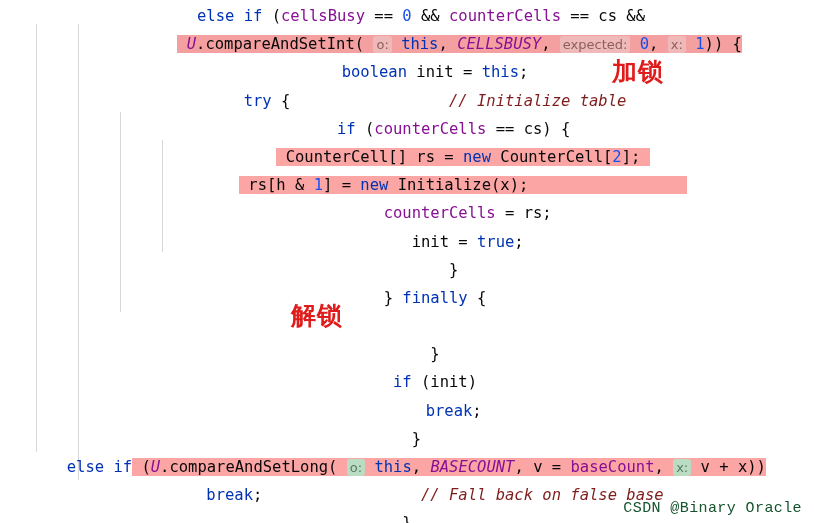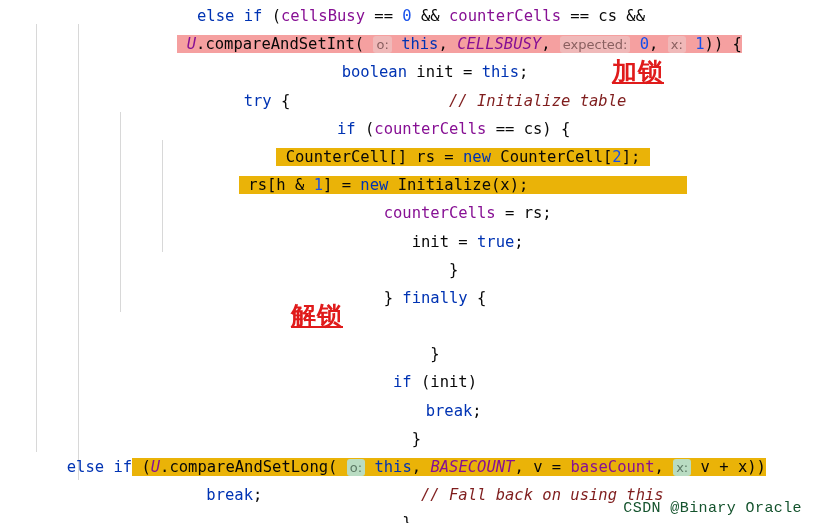--- a/index.html
+++ b/index.html
@@ -55,21 +55,21 @@
   }
   .hl-red .hint { background: #f0b9b9; color: #8a6060; }
   .hl-green .hint { background: #b9dcc2; color: #5d7a65; }
 
   
   .hl-red {
     background: #f5a0a0;
     margin-left: 12px;
   }
   .hl-green {
-    background: #eab308;
+    background: #fca5a5;
   }
   .hlspan { border-radius: 0px; }
 
   
   .guide {
     position: absolute;
     width: 1px;
     background: #d8d8d8;
     z-index: 0;
   }
@@ -77,21 +77,20 @@
   
   .anno {
     position: absolute;
     color: #e01b1b;
     font-weight: bold;
     font-family: "DejaVu Sans", sans-serif;
     font-size: 25px;
     letter-spacing: 1px;
     text-shadow: 0 0 1px rgba(255,255,255,0.9);
     z-index: 5;
-    text-decoration: underline;
   }
 
   .watermark {
     position: absolute;
     right: 12px;
     bottom: 6px;
     color: #14532d;
     font-family: Liberation Mono, monospace;
     font-size: 15px;
     letter-spacing: 0.4px;
@@ -143,21 +142,21 @@
     <div class="line"><span class="ws">      </span><span class="plain">}</span></div>
 
     <div class="line"><span class="ws">      </span><span class="kw">if</span><span class="plain"> (</span><span class="plain ul">init</span><span class="plain">)</span></div>
 
     <div class="line"><span class="ws">          </span><span class="kw">break</span><span class="plain">;</span></div>
 
     <div class="line"><span class="ws">  </span><span class="plain">}</span></div>
 
     <div class="line"><span class="ws">  </span><span class="kw">else</span> <span class="kw">if</span><span class="hl-green hlspan"><span class="plain"> (</span><span class="stat-i">U</span><span class="plain">.compareAndSetLong(</span> <span class="hint">o:</span> <span class="kw">this</span><span class="plain">,</span> <span class="stat">BASECOUNT</span><span class="plain">,</span> <span class="plain">v</span><span class="plain"> = </span><span class="fld">baseCount</span><span class="plain">,</span> <span class="hint">x:</span> <span class="plain">v + x</span><span class="plain">))</span></span></div>
 
-    <div class="line"><span class="ws">      </span><span class="kw">break</span><span class="plain">;</span><span class="ws">                 </span><span class="cmt">// Fall back on using this</span></div>
+    <div class="line"><span class="ws">      </span><span class="kw">break</span><span class="plain">;</span><span class="ws">                 </span><span class="cmt">// Fall back on false base</span></div>
 
     <div class="line"><span class="plain">}</span></div>
 
   </div>
 
   <div class="anno" style="left:612px; top:55px;">加锁</div>
   <div class="anno" style="left:291px; top:299px;">解锁</div>
 
   <div class="watermark">CSDN @Binary Oracle</div>
 

